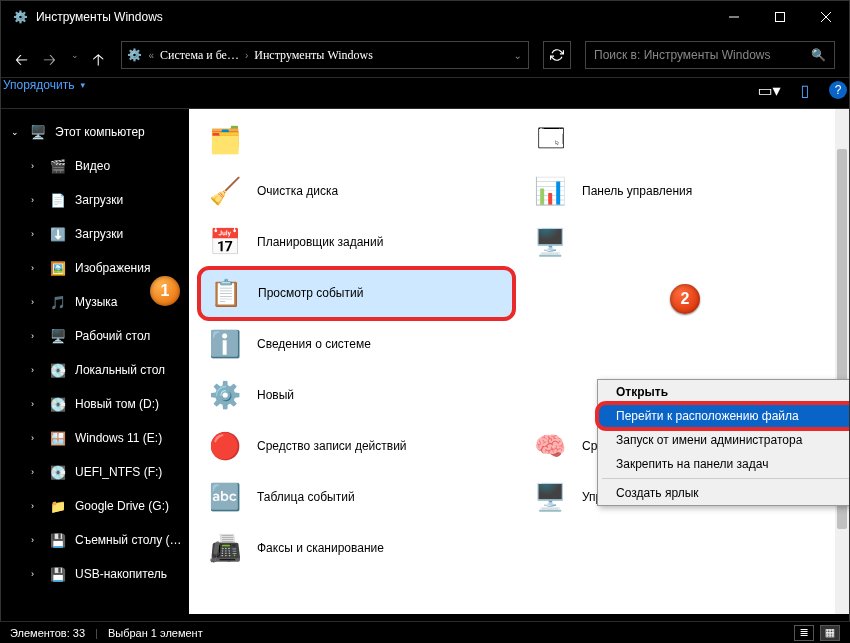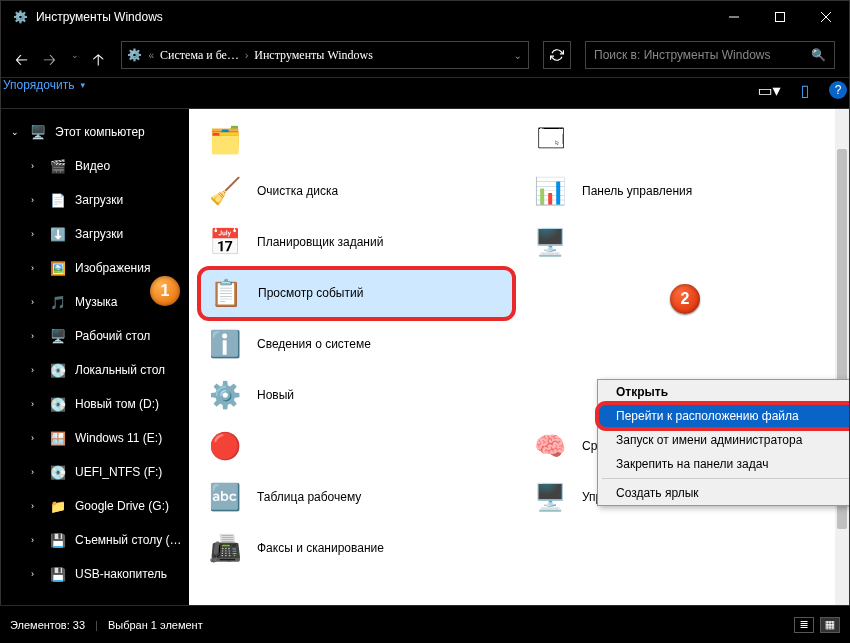--- a/index.html
+++ b/index.html
@@ -51,21 +51,21 @@
 .ctxmenu .ctx-item { height: 24px; display: flex; align-items: center; padding: 0 18px; color: #000; }
 .ctxmenu .ctx-item.bold { font-weight: bold; }
 .ctxmenu .ctx-item.sel { background: #0a64c7; color: #fff; }
 .ctxmenu .ctx-item.highlighted { outline: 4px solid #ea2a2a; outline-offset: -1px; border-radius: 8px; }
 .ctxmenu .ctx-sep { height: 1px; background: #ccc; margin: 2px 4px; }
 
 .callout { position: absolute; width: 30px; height: 30px; border-radius: 50%; display: flex; align-items: center; justify-content: center; color: #fff; font-weight: bold; font-size: 16px; z-index: 60; box-shadow: inset 0 0 4px rgba(0,0,0,0.4), 0 1px 2px rgba(0,0,0,0.5); }
 .callout.c1 { top: 276px; left: 150px; background: radial-gradient(circle at 35% 30%, #ffb24d, #e66400); }
 .callout.c2 { top: 284px; left: 670px; background: radial-gradient(circle at 35% 30%, #ff6a3a, #d42700); }
 
-.statusbar { position: absolute; bottom: 0; left: 0; right: 0; height: 38px; background: #000; border-top: 1px solid #2b2b2b; display: flex; align-items: center; justify-content: space-between; color: #fff; font-size: 11px; padding: 0 10px; }
+.statusbar { position: absolute; bottom: 0; left: 0; right: 0; height: 22px; background: #000; border-top: 1px solid #2b2b2b; display: flex; align-items: center; justify-content: space-between; color: #fff; font-size: 11px; padding: 0 10px; }
 .statusbar .s-left { display: flex; gap: 10px; }
 .statusbar .s-sep { color: #555; }
 .statusbar .s-right { display: flex; gap: 6px; }
 .statusbar .view-btn { width: 20px; height: 16px; border: 1px solid #555; display: flex; align-items: center; justify-content: center; }
 
 .scrollbar { position: absolute; right: 0; top: 0; bottom: 0; width: 14px; background: #f0f0f0; }
 .scrollbar .thumb { position: absolute; left: 2px; right: 2px; top: 40px; height: 380px; background: #c0c0c0; border-radius: 2px; }
 
 
 .i-monitor { color:#1e90ff; }
@@ -237,24 +237,25 @@
             <div class="item">
               <div class="icon">ℹ️</div>
       <div class="label">Сведения о системе</div>
             </div>
             <div class="item">
               <div class="icon">⚙️</div>
       <div class="label">Новый</div>
             </div>
             <div class="item">
               <div class="icon">🔴</div>
+      <div class="label">Средство записи действий</div>
             </div>
             <div class="item">
               <div class="icon">🔤</div>
-      <div class="label">Таблица рабочему</div>
+      <div class="label">Таблица событий</div>
             </div>
             <div class="item">
               <div class="icon">📠</div>
       <div class="label">Факсы и сканирование</div>
             </div>
           </div>
         <div class="col" id="col-right">
             <div class="item">
               <div class="icon">🗔</div>
       <div class="label"></div>

